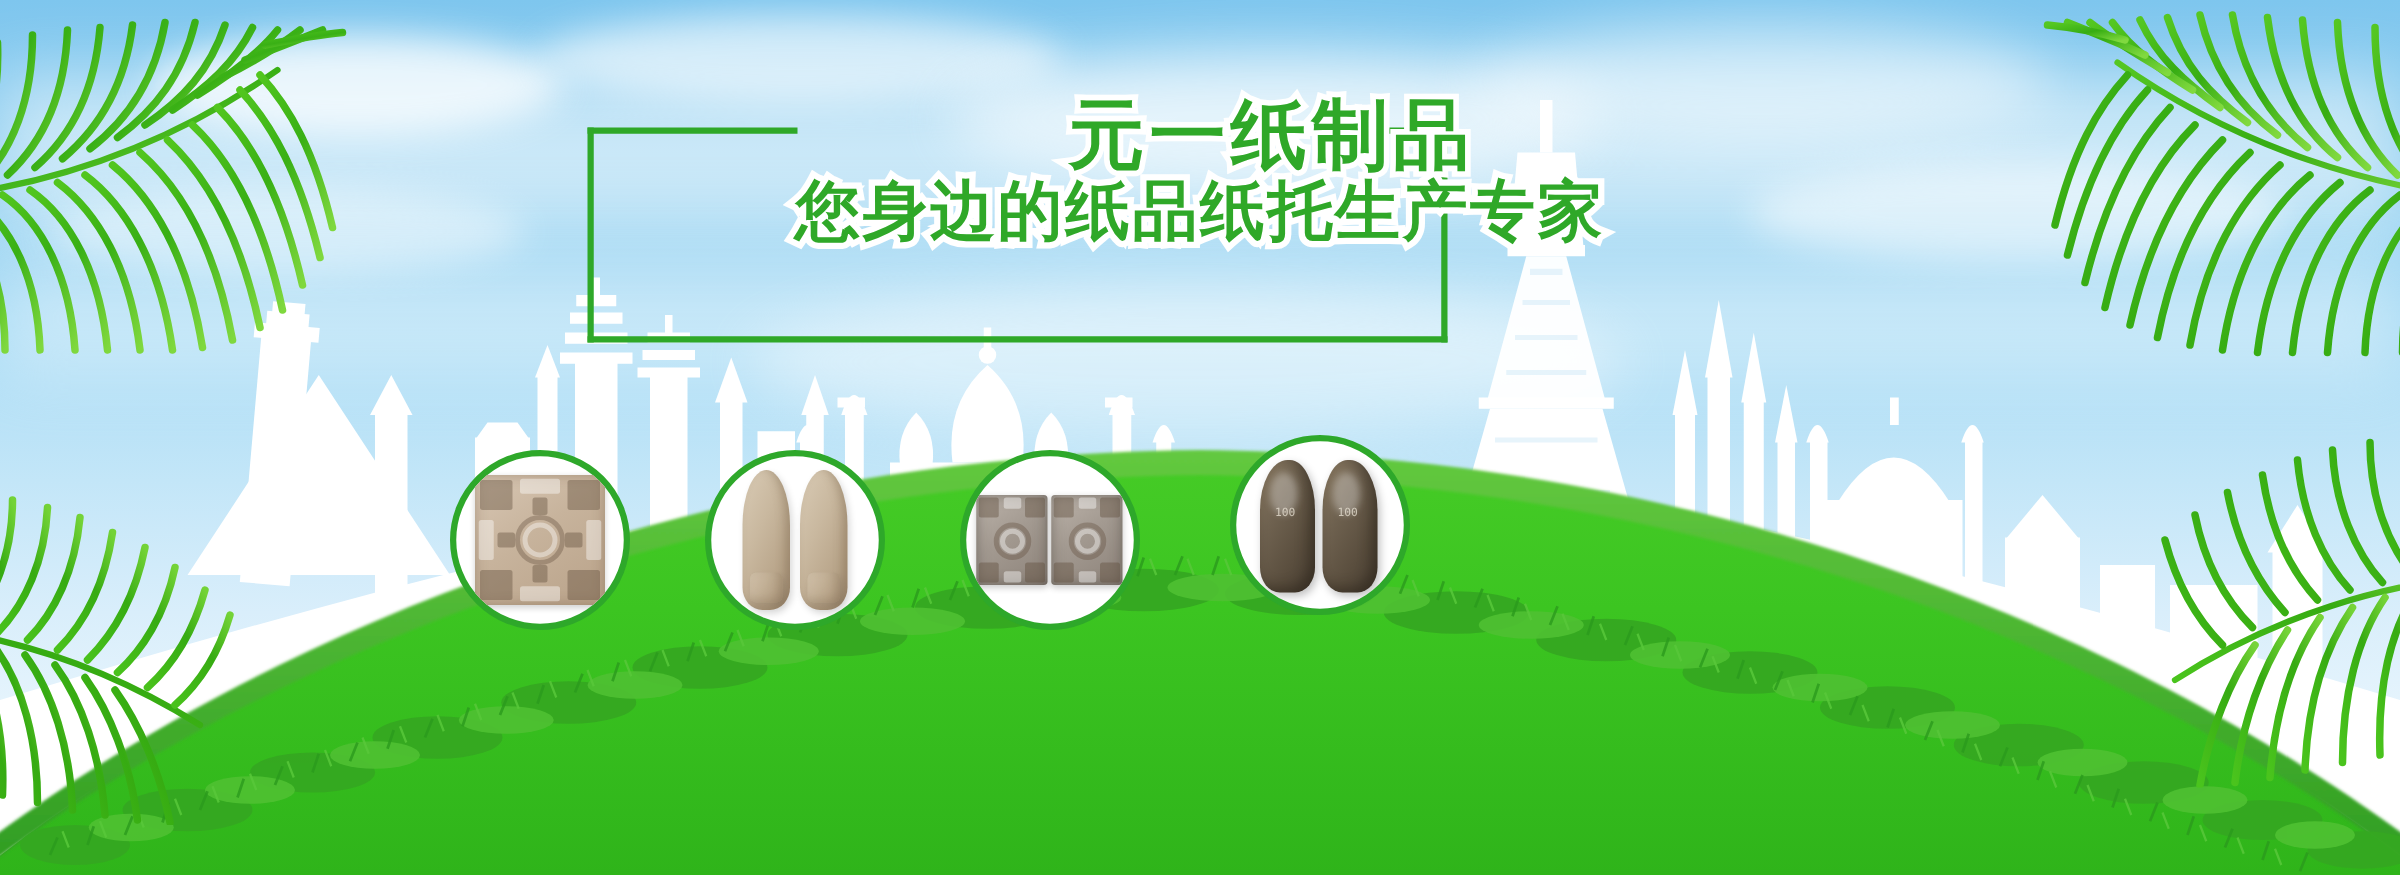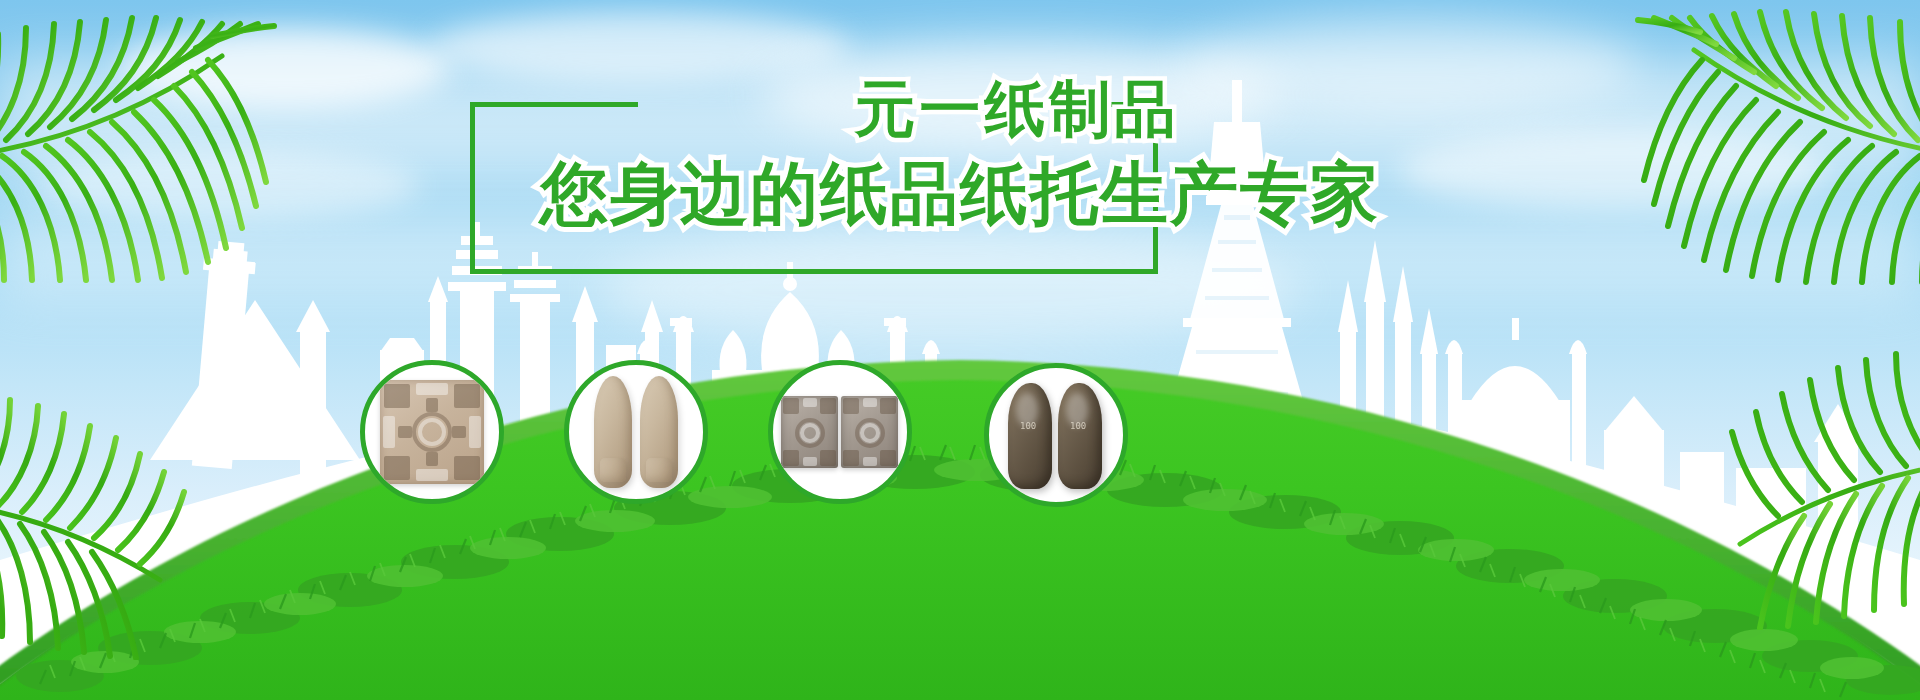--- a/index.html
+++ b/index.html
@@ -48,22 +48,22 @@
     font-size:61px; line-height:1.02; font-weight:bold;
     letter-spacing:4px;
     color:#2fa828;
     -webkit-text-stroke:9px #ffffff;
     paint-order:stroke fill;
     font-family:"DejaVu Sans","Liberation Sans",sans-serif;
     transform:translateX(57px);
   }
   .t2{
     display:block;
-    margin-top:18px;
-    font-size:68px; line-height:1.05; font-weight:bold;
+    margin-top:2px;
+    font-size:52px; line-height:1.05; font-weight:bold;
     letter-spacing:2px;
     color:#2fa828;
     -webkit-text-stroke:10px #ffffff;
     paint-order:stroke fill;
     font-family:"DejaVu Sans","Liberation Sans",sans-serif;
   }
 
   .subtitle{
     position:absolute; left:0; top:285px; width:1920px; text-align:center;
     font-size:35px; letter-spacing:2px; color:#20201f; font-weight:500;
@@ -565,21 +565,21 @@
           <div class="cell" style="left:2px;top:2px;width:16px;height:16px;"></div>
           <div class="cell" style="left:39px;top:2px;width:16px;height:16px;"></div>
           <div class="cell" style="left:2px;top:54px;width:16px;height:16px;"></div>
           <div class="cell" style="left:39px;top:54px;width:16px;height:16px;"></div>
           <div class="cell lt" style="left:22px;top:2px;width:14px;height:9px;"></div>
           <div class="cell lt" style="left:22px;top:61px;width:14px;height:9px;"></div>
         </div>
       </div>
     </div>
 
-    <div class="circle" style="left:984px;top:363px;width:144px;height:144px;">
+    <div class="circle" style="left:984px;top:348px;width:144px;height:144px;">
       <div class="prod" style="width:112px;height:120px;">
         <div class="shoetree" style="left:8px;top:8px;width:44px;height:106px;
              border-radius:22px 20px 16px 16px / 40px 40px 20px 20px;"></div>
         <div class="shoetree" style="left:58px;top:8px;width:44px;height:106px;
              border-radius:20px 22px 16px 16px / 40px 40px 20px 20px;"></div>
         <div class="st-hl" style="left:16px;top:18px;width:22px;height:34px;"></div>
         <div class="st-hl" style="left:66px;top:18px;width:22px;height:34px;"></div>
         <div class="st-mark" style="left:20px;top:46px;">100</div>
         <div class="st-mark" style="left:70px;top:46px;">100</div>
       </div>

